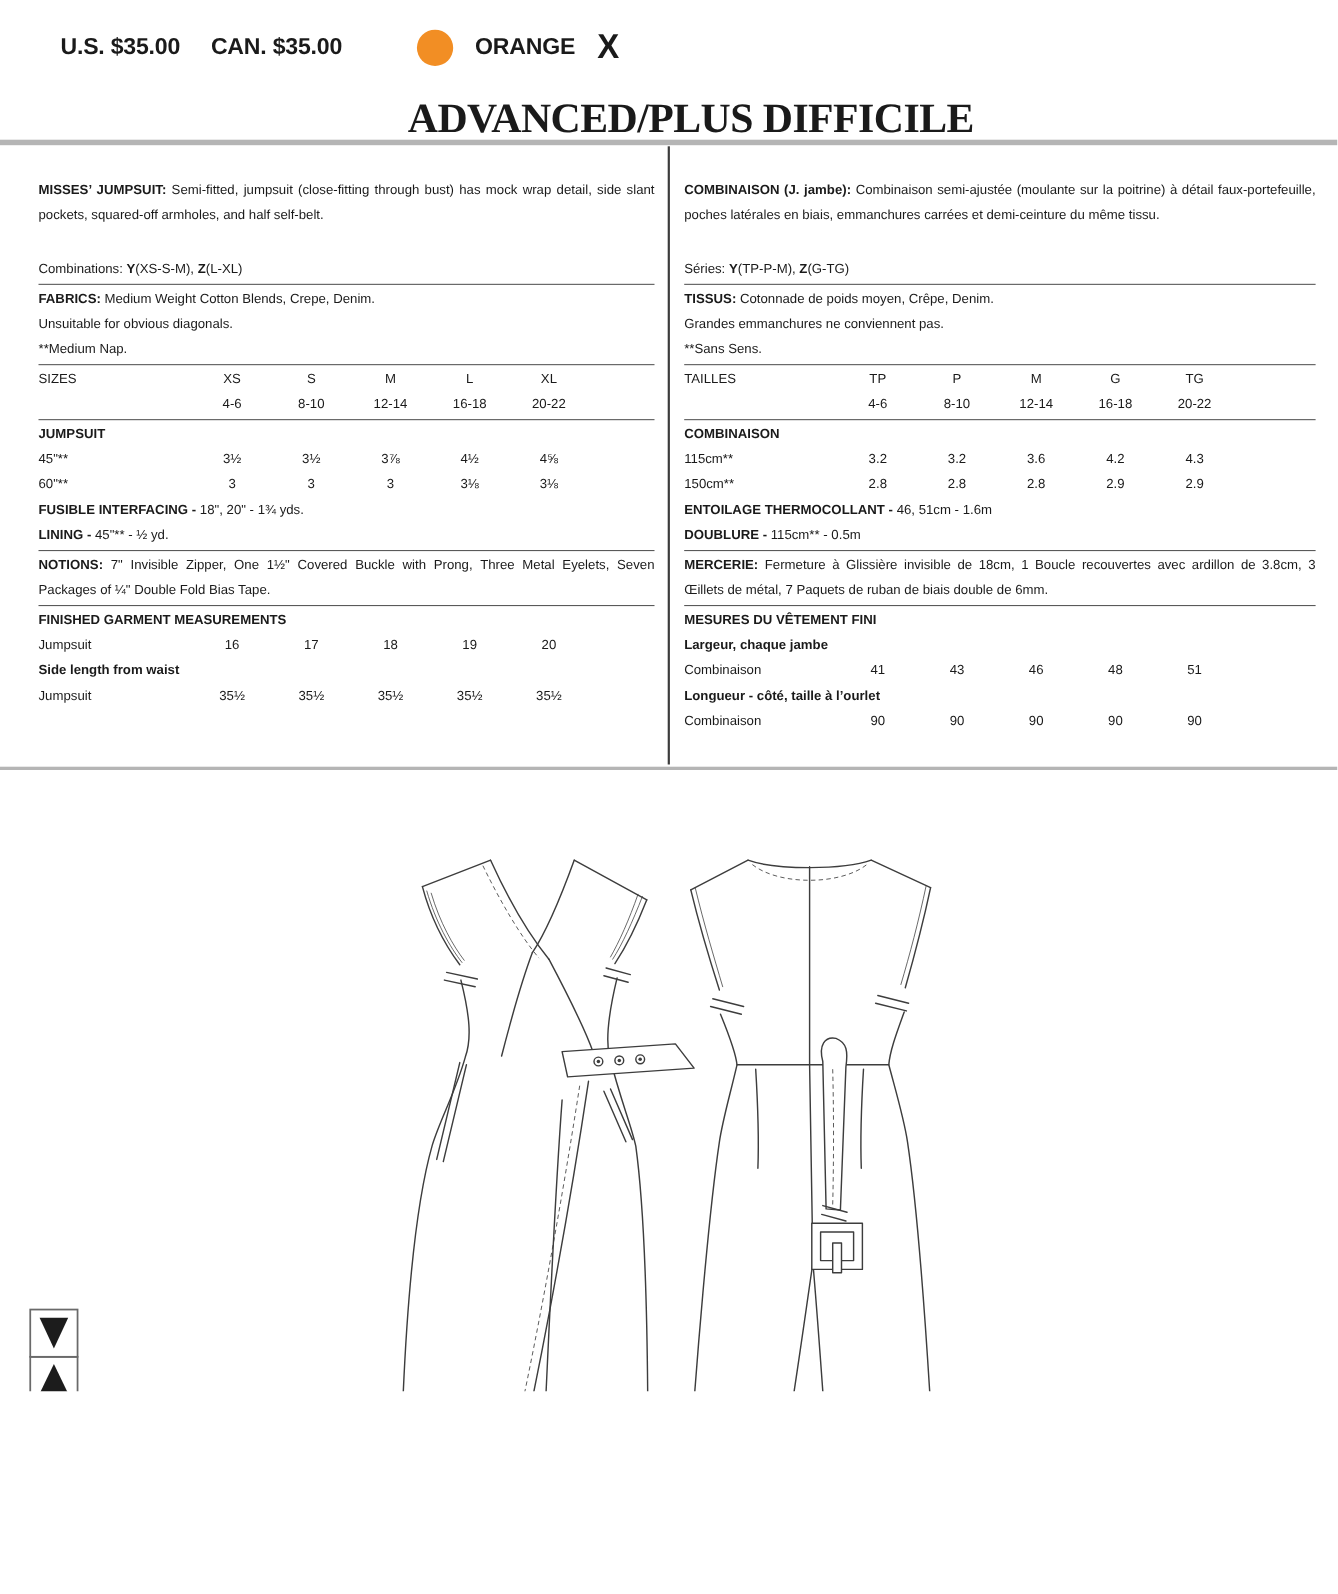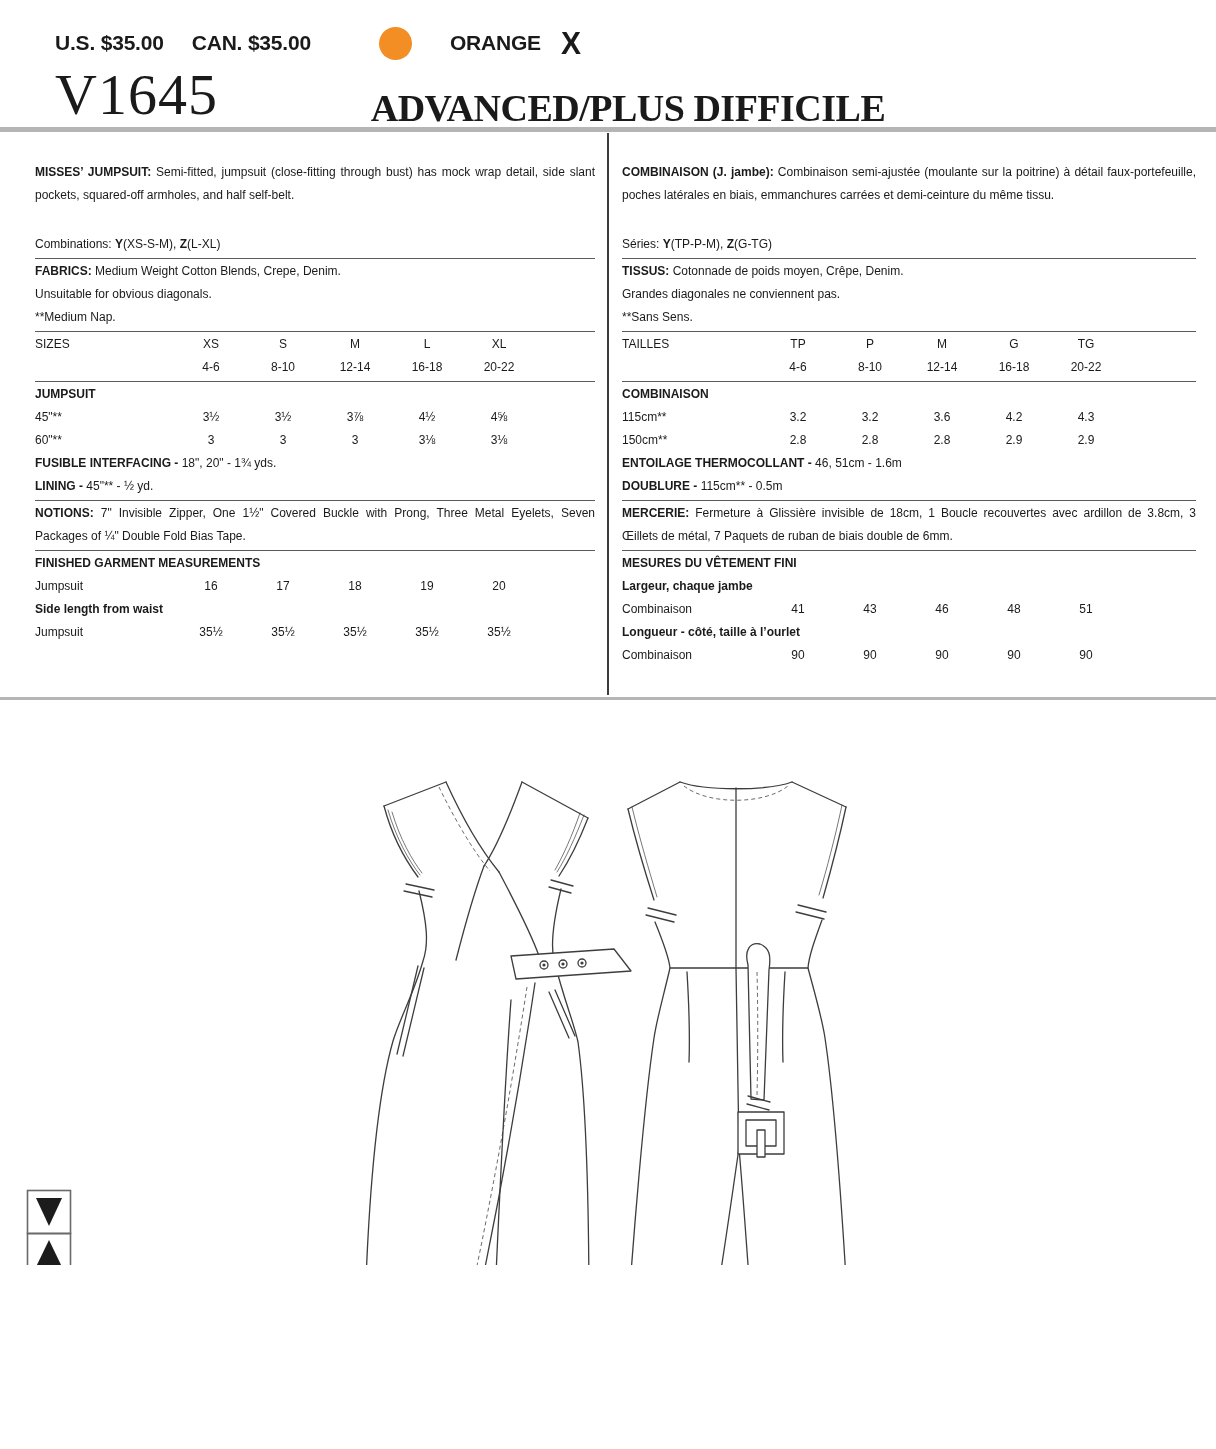--- a/index.html
+++ b/index.html
@@ -3,21 +3,21 @@
 <meta charset="utf-8">
 <style>
   html,body{margin:0;padding:0;background:#ffffff;}
   .page{position:relative;width:1216px;height:1265px;background:#fff;overflow:hidden;
         font-family:"Liberation Sans",sans-serif;color:#1a1a1a;}
   
   .price-line{position:absolute;top:26px;left:55px;display:flex;align-items:center;
               font-weight:bold;font-size:21px;letter-spacing:-0.2px;}
   .price-can{margin-left:28px;}
   .swatch{width:33px;height:33px;border-radius:50%;margin-left:68px;}
-  .swatch-label{margin-left:38px;}
+  .swatch-label{margin-left:20px;}
   .style-code{margin-left:20px;font-size:30px;font-weight:bold;transform:scaleY(1.05);}
   .pattern-number{position:absolute;top:66px;left:55px;font-family:"Liberation Serif",serif;
                   font-size:58px;line-height:58px;letter-spacing:1px;}
   .difficulty{position:absolute;top:86px;left:40px;width:1176px;text-align:center;
               font-family:"Liberation Serif",serif;font-weight:bold;font-size:38px;
               letter-spacing:-0.5px;}
   .header-bar{position:absolute;top:127px;left:0;width:1216px;height:5px;background:#b5b5b5;}
   .v-divider{position:absolute;top:133px;left:607px;width:2px;height:562px;background:#3c3c3c;}
   .bottom-bar{position:absolute;top:697px;left:0;width:1216px;height:3px;background:#b5b5b5;}
   
@@ -46,21 +46,20 @@
 
 <div class="page">
 
   <div class="price-line">
     <span>U.S. $35.00</span>
     <span class="price-can">CAN. $35.00</span>
     <span class="swatch" id="swatch-dot" style="background: rgb(242, 142, 36);"></span>
     <span class="swatch-label">ORANGE</span>
     <span class="style-code">X</span>
   </div>
-  <div class="pattern-number">V1645</div>
   <div class="difficulty">ADVANCED/PLUS DIFFICILE</div>
   <div class="header-bar"></div>
   <div class="v-divider"></div>
   <div class="bottom-bar"></div>
 
   <section class="col col-en">
     <p class="just"><b>MISSES’ JUMPSUIT:</b> <span>Semi-fitted, jumpsuit (close-fitting through bust) has mock wrap detail, side slant pockets, squared-off armholes, and half self-belt.</span></p>
     <p class="gap-top"><span>Combinations: </span><b>Y</b><span>(XS-S-M), </span><b>Z</b><span>(L-XL)</span></p>
     <div class="hr"></div>
     <p><b>FABRICS:</b><span> Medium Weight Cotton Blends, Crepe, Denim.</span></p>
@@ -124,21 +123,21 @@
       <span class="tcell">35½</span>
       <span class="tcell">35½</span>
     </div>
   </section>
 
   <section class="col col-fr">
     <p class="just"><b>COMBINAISON (J. jambe):</b> <span>Combinaison semi-ajustée (moulante sur la poitrine) à détail faux-portefeuille, poches latérales en biais, emmanchures carrées et demi-ceinture du même tissu.</span></p>
     <p class="gap-top"><span>Séries: </span><b>Y</b><span>(TP-P-M), </span><b>Z</b><span>(G-TG)</span></p>
     <div class="hr"></div>
     <p><b>TISSUS:</b><span> Cotonnade de poids moyen, Crêpe, Denim.</span></p>
-    <p>Grandes diagonales ne conviennent pas.</p>
+    <p>Grandes emmanchures ne conviennent pas.</p>
     <p>**Sans Sens.</p>
     <div class="hr"></div>
     <div class="trow">
       <span class="tlabel">TAILLES</span>
       <span class="tcell">TP</span>
       <span class="tcell">P</span>
       <span class="tcell">M</span>
       <span class="tcell">G</span>
       <span class="tcell">TG</span>
     </div>

